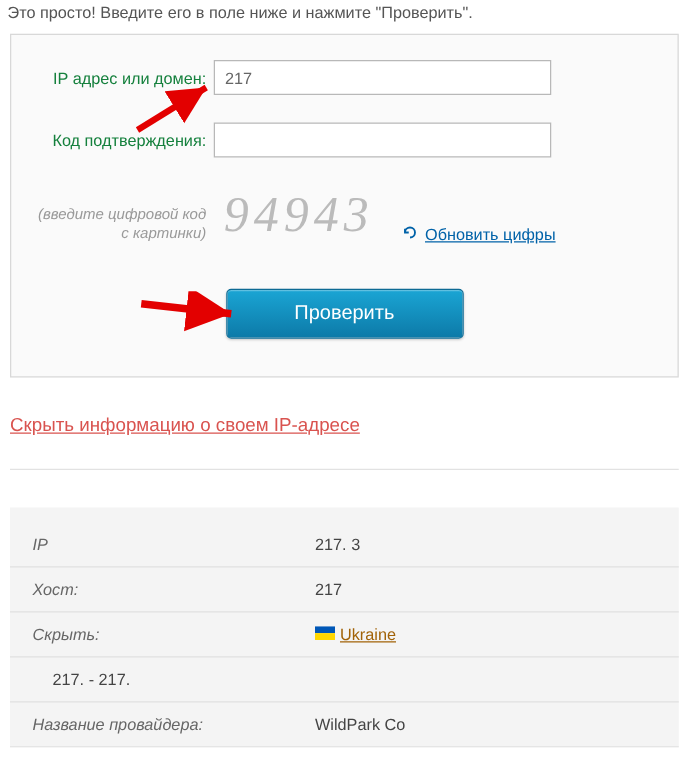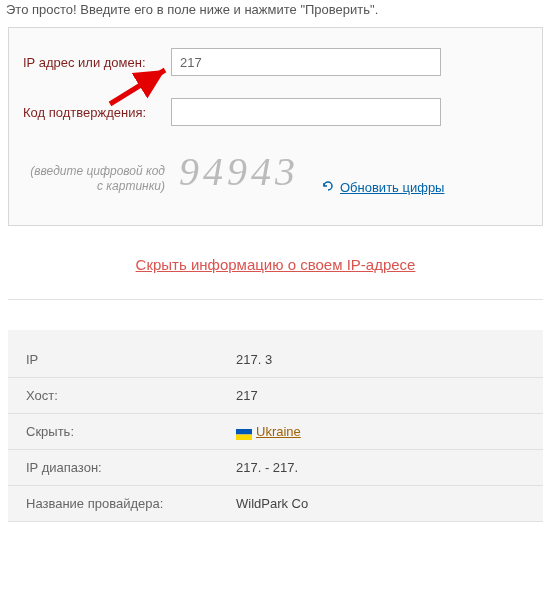--- a/index.html
+++ b/index.html
@@ -1,43 +1,43 @@
 <!DOCTYPE html>
 <html><head>
   <meta charset="utf-8">
   <style>
     * { box-sizing: border-box; margin: 0; padding: 0; }
     body { font-family: Arial, Helvetica, sans-serif; font-size: 13px; color: #333; background: #fff; width: 551px; }
     .intro { color: #555; padding: 2px 6px 10px; font-size: 13px; }
     .form-box { border: 1px solid #d8d8d8; background: #fafafa; padding: 20px 14px 30px; margin: 0 8px; }
     .form-row { display: flex; align-items: center; margin-bottom: 22px; }
-    .form-label { width: 148px; padding-right: 6px; color: #7f1d1d; font-size: 13px; }
+    .form-label { width: 148px; text-align: right; padding-right: 6px; color: #15803d; font-size: 13px; }
     .form-input { flex: 1; }
     .form-input input { width: 270px; height: 28px; border: 1px solid #b8b8b8; padding: 0 8px; font-size: 13px; color: #666; font-family: Arial; }
     .captcha-row { display: flex; align-items: flex-end; }
     .captcha-hint { width: 148px; text-align: right; padding-right: 6px; color: #999; font-style: italic; font-size: 12px; line-height: 1.3; }
     .captcha-img { font-family: Georgia, serif; font-size: 40px; letter-spacing: 4px; color: #bbb; padding: 0 8px; user-select: none; font-style: italic; }
     .refresh-link { display: flex; align-items: center; margin-left: 14px; padding-top: 4px; }
     .refresh-link a { color: #0062a8; text-decoration: underline; font-size: 13px; }
     .refresh-icon { margin-right: 5px; }
     .btn-row { text-align: center; margin-top: 36px; }
     .check-btn {
       display: inline-block; width: 190px; height: 40px;
       background: linear-gradient(#1aa5d4, #0d7aa8);
       border: 1px solid #0c6a94; border-radius: 4px;
       color: #fff; font-size: 16px; cursor: pointer;
       box-shadow: inset 0 1px 0 rgba(255,255,255,0.3), 0 1px 2px rgba(0,0,0,0.2);
       font-family: Arial;
     }
-    .hide-link-wrap { text-align: center; padding: 30px 0 26px; border-bottom: 1px solid #e2e2e2; margin: 0 8px; }
+    .hide-link-wrap { padding: 30px 0 26px; border-bottom: 1px solid #e2e2e2; margin: 0 8px; }
     .hide-link { color: #d9534f; text-decoration: underline; font-size: 15px; }
     .info-box { background: #f4f4f4; margin: 30px 8px 0; padding: 12px 0 0; }
     .info-row { display: flex; border-bottom: 1px solid #e0e0e0; padding: 10px 18px; font-size: 13px; }
-    .info-label { width: 210px; color: #666; }
-    .info-value { color: #444; display: flex; align-items: flex-end; }
+    .info-label { width: 210px; color: #666; font-style: italic; }
+    .info-value { color: #444; display: flex; align-items: flex-start; margin-left: 16px; }
     .info-value a { color: #a16207; text-decoration: underline; font-weight: normal; }
     .warn-icon { margin-left: 6px; }
     .flag-icon { width: 16px; height: 11px; margin-right: 4px; display: inline-block; }
     .arrow-red { position: absolute; pointer-events: none; }
   </style>
 </head>
 <body>
 
 <div class="intro">Это просто! Введите его в поле ниже и нажмите "Проверить".</div>
 
@@ -75,20 +75,31 @@
       <span class="refresh-icon">
         <svg width="14" height="12" viewBox="0 0 14 12">
             <path d="M3,6 A4,4 0 1,1 7,10" stroke="#0062a8" stroke-width="1.5" fill="none"></path>
             <path d="M3,3 L3,6 L6,6" stroke="#0062a8" stroke-width="1.5" fill="none"></path>
           </svg>
       </span>
       <a href="#">Обновить цифры</a>
     </div>
   </div>
 
+  <div class="btn-row" style="position:relative;">
+    <svg class="arrow-red" style="left:86px; top:2px;" width="90" height="36" viewBox="0 0 90 36">
+      <defs>
+          <marker id="ah2" markerWidth="8" markerHeight="8" refX="6" refY="3" orient="auto">
+            <path d="M0,0 L6,3 L0,6 Z" fill="#e30000"></path>
+          </marker>
+        </defs>
+      <path d="M4,10 L76,18" stroke="#e30000" stroke-width="6" fill="none" marker-end="url(#ah2)"></path>
+    </svg>
+    <button class="check-btn">Проверить</button>
+  </div>
 </div>
 
 <div class="hide-link-wrap">
   <a href="#" class="hide-link">Скрыть информацию о своем IP-адресе</a>
 </div>
 
 <div class="info-box" id="info-box">
     <div class="info-row">
       <div class="info-label">IP</div>
       <div class="info-value">
@@ -105,21 +116,20 @@
       <div class="info-label">Скрыть:</div>
       <div class="info-value">
         <span class="flag-icon"><svg width="16" height="11">
             <rect width="16" height="5.5" fill="#0057b7"></rect>
             <rect y="5.5" width="16" height="5.5" fill="#ffd700"></rect>
           </svg></span>
         <a href="#">Ukraine</a>
       </div>
     </div>
     <div class="info-row">
-      <div class="info-label">IP диапазон:</div>
       <div class="info-value">
         <span>217.            - 217.</span>
       </div>
     </div>
     <div class="info-row">
       <div class="info-label">Название провайдера:</div>
       <div class="info-value">
         <span>WildPark Co</span>
       </div>
     </div>

